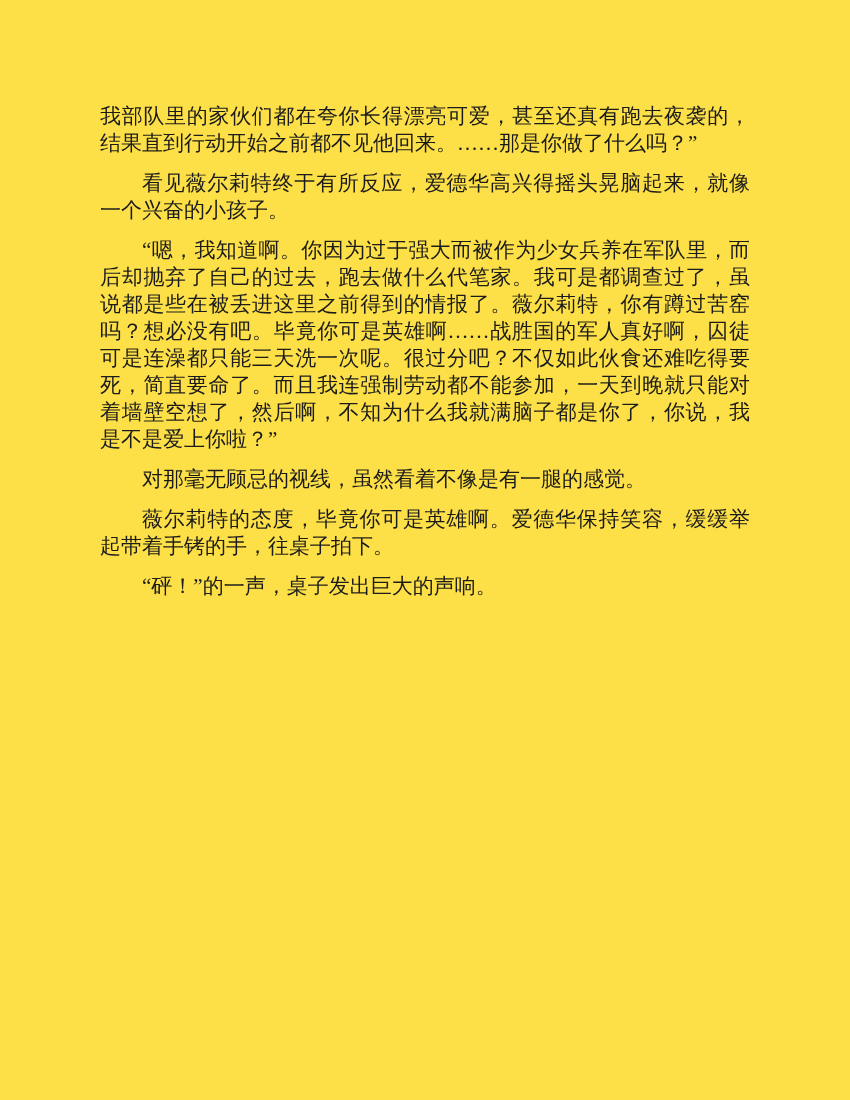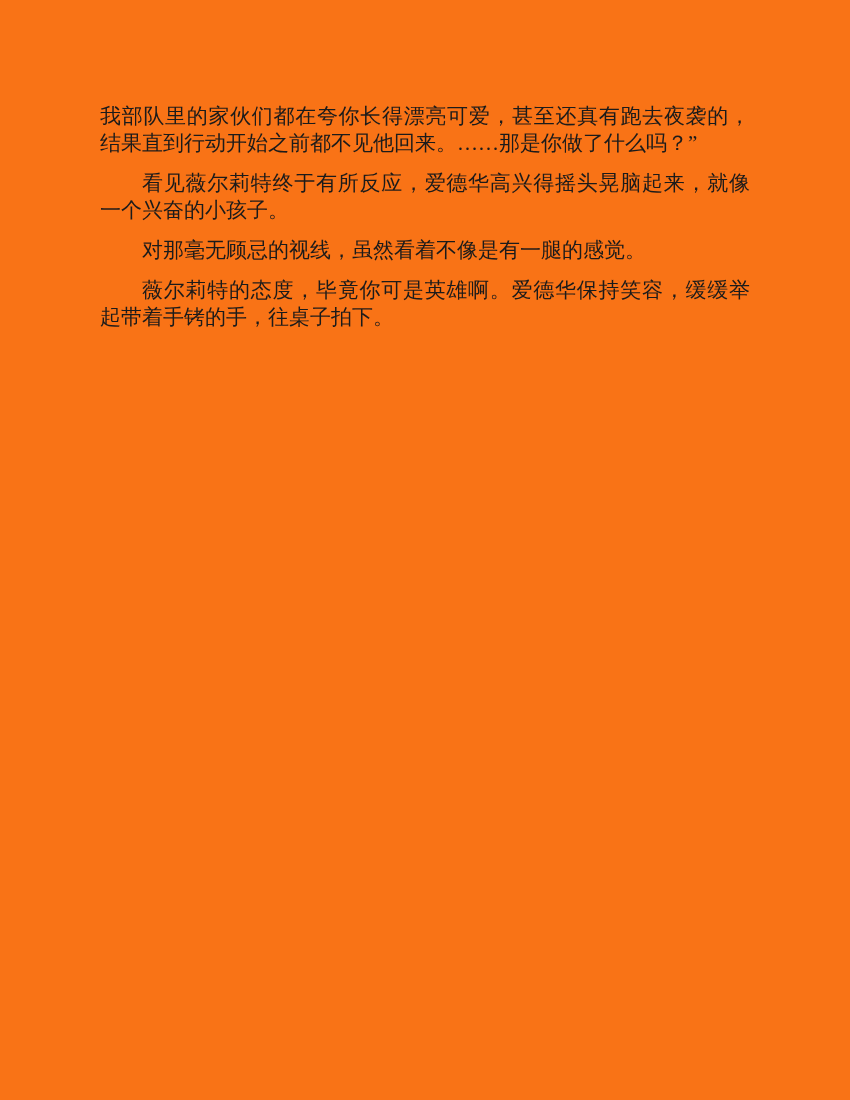--- a/index.html
+++ b/index.html
@@ -10,21 +10,21 @@
       width: 850px;
       height: 1100px;
       background: #ffffff;
       overflow: hidden;
     }
     .doc-page {
       box-sizing: border-box;
       width: 850px;
       height: 1100px;
       padding: 103px 100px 0 100px;
-      background: #f97316;
+      background: #fde047;
       color: #1b1b1b;
       font-family: "Liberation Serif", "DejaVu Serif", serif;
     }
     .doc-page p {
       margin: 0 0 13px 0;
       font-size: 21px;
       line-height: 27px;
       text-align: justify;
       text-indent: 2em;
       word-break: break-all;
@@ -32,15 +32,17 @@
     .doc-page p.continuation {
       text-indent: 0;
     }
   </style>
 </head>
 <body>
 
 <div class="doc-page">
   <p class="continuation">我部队里的家伙们都在夸你长得漂亮可爱，甚至还真有跑去夜袭的，结果直到行动开始之前都不见他回来。……那是你做了什么吗？”</p>
   <p>看见薇尔莉特终于有所反应，爱德华高兴得摇头晃脑起来，就像一个兴奋的小孩子。</p>
+  <p>“嗯，我知道啊。你因为过于强大而被作为少女兵养在军队里，而后却抛弃了自己的过去，跑去做什么代笔家。我可是都调查过了，虽说都是些在被丢进这里之前得到的情报了。薇尔莉特，你有蹲过苦窑吗？想必没有吧。毕竟你可是英雄啊……战胜国的军人真好啊，囚徒可是连澡都只能三天洗一次呢。很过分吧？不仅如此伙食还难吃得要死，简直要命了。而且我连强制劳动都不能参加，一天到晚就只能对着墙壁空想了，然后啊，不知为什么我就满脑子都是你了，你说，我是不是爱上你啦？”</p>
   <p>对那毫无顾忌的视线，虽然看着不像是有一腿的感觉。</p>
   <p>薇尔莉特的态度，毕竟你可是英雄啊。爱德华保持笑容，缓缓举起带着手铐的手，往桌子拍下。</p>
+  <p>“砰！”的一声，桌子发出巨大的声响。</p>
 </div>
 
 </body></html>

